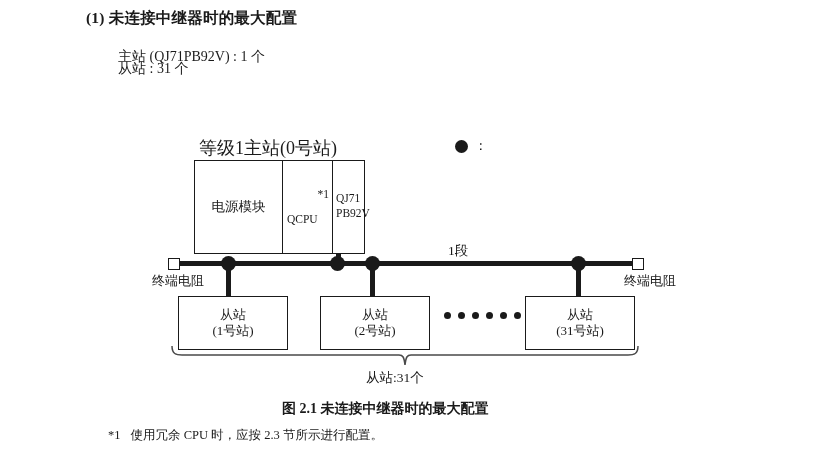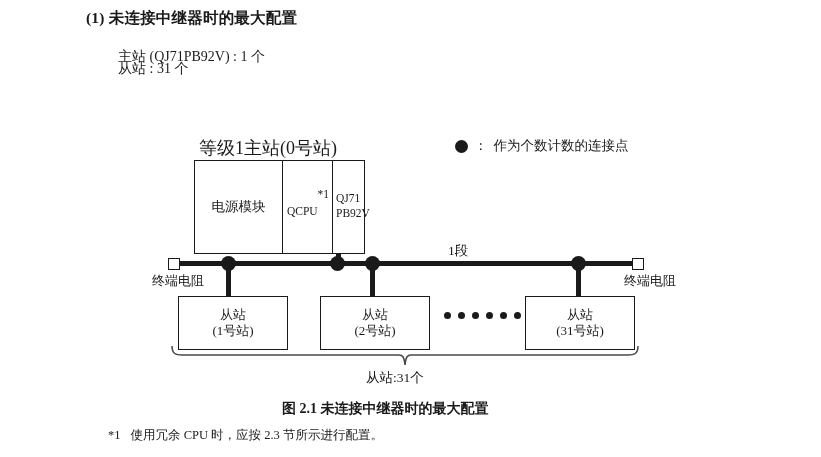--- a/index.html
+++ b/index.html
@@ -78,21 +78,21 @@
     width: 88px;
     border-right: 1.3px solid #1a1a1a;
     font-size: 13.5px;
   }
   #cell-qcpu {
     width: 50px;
     border-right: 1.3px solid #1a1a1a;
   }
   #qcpu-label {
     position: absolute;
-    left: 4px; top: 44px;
+    left: 4px; top: 52px;
     font-size: 11.5px;
     white-space: nowrap;
   }
   #qcpu-footnote-mark {
     position: absolute;
     right: 3px; top: 27px;
     font-size: 11.5px;
   }
   #cell-network {
     width: 31px;
@@ -215,21 +215,20 @@
 </head>
 <body>
 
 <div class="abs" id="heading-title">(1) 未连接中继器时的最大配置</div>
 <div class="abs" id="heading-line-master">主站 (QJ71PB92V) : 1 个</div>
 <div class="abs" id="heading-line-slave">从站 : 31 个</div>
 
 <div class="abs" id="legend">
   <span class="legend-dot"></span>
   <span id="legend-colon">：</span>
-  <span id="legend-text">作为个数计数的连接点</span>
 </div>
 
 <div class="abs" id="master-caption">等级1主站(0号站)</div>
 
 <div class="abs" id="master-rack">
   <div class="rack-cell" id="cell-power">电源模块</div>
   <div class="rack-cell" id="cell-qcpu">
     <span id="qcpu-label">QCPU</span>
     <span id="qcpu-footnote-mark">*1</span>
   </div>

